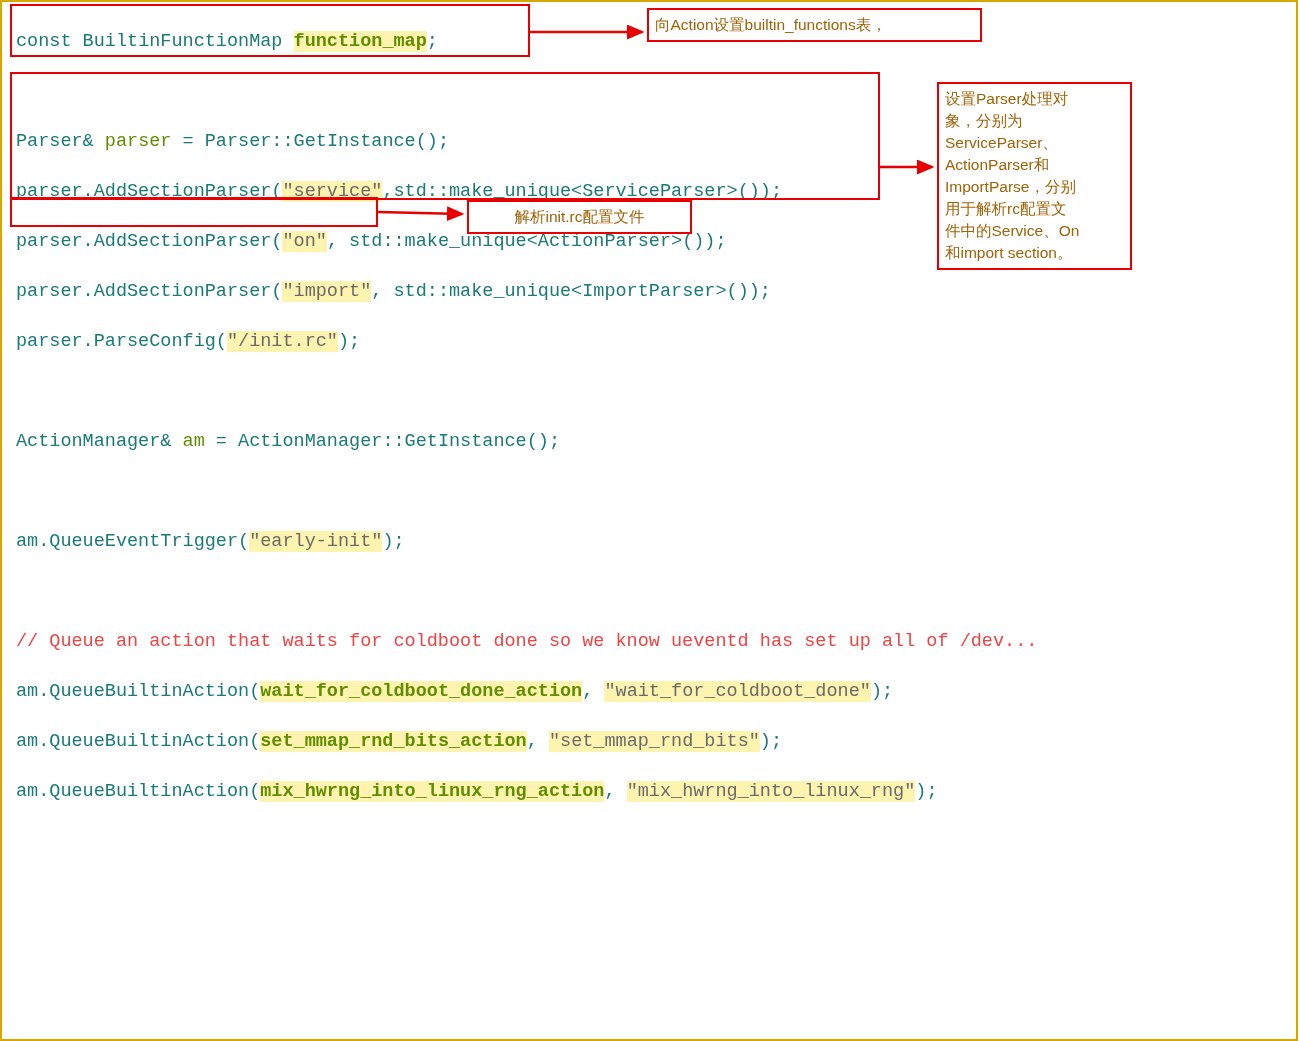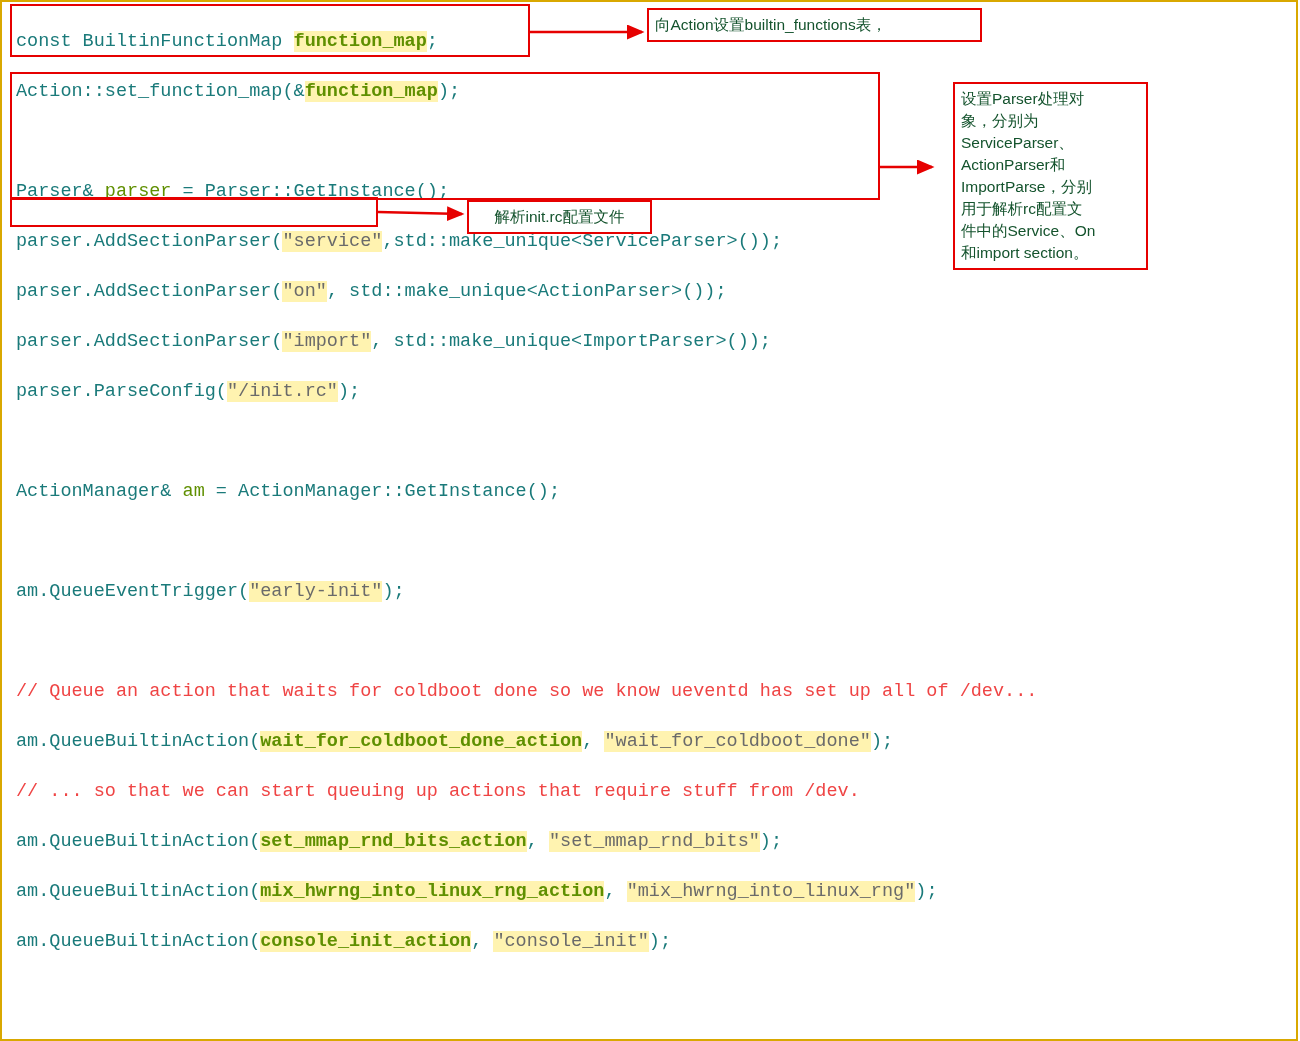--- a/index.html
+++ b/index.html
@@ -37,58 +37,55 @@
   .redbox {
     position:absolute;
     border:2.5px solid #e60000;
     box-sizing:border-box;
     pointer-events:none;
   }
   .ann {
     position:absolute;
     border:2.5px solid #e60000;
     background:#fff;
-    color:#14532d;
+    color:#a16207;
     font-family: "Microsoft YaHei","SimSun",sans-serif;
     font-size:15.5px;
     line-height:22px;
     padding:4px 6px;
     box-sizing:border-box;
   }
   svg.arrow {
     position:absolute;
     overflow:visible;
     pointer-events:none;
   }
 </style>
 </head>
 <body>
 
 <div class="outer">
 
 <div class="code">
 <span class="line"><span class="type">const</span><span class="type"> BuiltinFunctionMap </span><span class="hl">function_map</span><span class="p">;</span></span>
-<span class="line"><span class="type">Action::set_function_map(&amp;</span><span class="hl">function_map</span><span class="p">);</span></span>
 <span class="line"> </span>
 <span class="line"><span class="type">Parser&amp; </span><span class="bvar">parser</span><span class="type"> = Parser::GetInstance();</span></span>
 <span class="line"><span class="type">parser.AddSectionParser(</span><span class="hly str">"service"</span><span class="type">,std::make_unique&lt;ServiceParser&gt;());</span></span>
 <span class="line"><span class="type">parser.AddSectionParser(</span><span class="hly str">"on"</span><span class="type">, std::make_unique&lt;ActionParser&gt;());</span></span>
 <span class="line"><span class="type">parser.AddSectionParser(</span><span class="hly str">"import"</span><span class="type">, std::make_unique&lt;ImportParser&gt;());</span></span>
 <span class="line"><span class="type">parser.ParseConfig(</span><span class="hly str">"/init.rc"</span><span class="p">);</span></span>
 <span class="line"> </span>
 <span class="line"><span class="type">ActionManager&amp; </span><span class="bvar">am</span><span class="type"> = ActionManager::GetInstance();</span></span>
 <span class="line"> </span>
 <span class="line"><span class="type">am.QueueEventTrigger(</span><span class="hly str">"early-init"</span><span class="p">);</span></span>
 <span class="line"> </span>
 <span class="line"><span class="cmt">// Queue an action that waits for coldboot done so we know ueventd has set up all of /dev...</span></span>
 <span class="line"><span class="type">am.QueueBuiltinAction(</span><span class="hl">wait_for_coldboot_done_action</span><span class="p">, </span><span class="hly str">"wait_for_coldboot_done"</span><span class="p">);</span></span>
-<span class="line"><span class="cmt">// ... so that we can start queuing up actions that require stuff from /dev.</span></span>
 <span class="line"><span class="type">am.QueueBuiltinAction(</span><span class="hl">set_mmap_rnd_bits_action</span><span class="p">, </span><span class="hly str">"set_mmap_rnd_bits"</span><span class="p">);</span></span>
 <span class="line"><span class="type">am.QueueBuiltinAction(</span><span class="hl">mix_hwrng_into_linux_rng_action</span><span class="p">, </span><span class="hly str">"mix_hwrng_into_linux_rng"</span><span class="p">);</span></span>
-<span class="line"><span class="type">am.QueueBuiltinAction(</span><span class="hl">console_init_action</span><span class="p">, </span><span class="hly str">"console_init"</span><span class="p">);</span></span>
 <span class="line"> </span>
 
 
 
 
 
 
 
 
 
@@ -111,40 +108,40 @@
 </div>
 <svg class="arrow" style="left:528px; top:20px;" width="120" height="20">
   <defs>
         <marker id="ah1" markerWidth="8" markerHeight="8" refX="6" refY="3" orient="auto">
           <path d="M0,0 L7,3 L0,6 Z" fill="#e60000"></path>
         </marker>
       </defs>
   <line x1="0" y1="10" x2="112" y2="10" stroke="#e60000" stroke-width="2.5" marker-end="url(#ah1)"></line>
 </svg>
 
-<div class="ann" style="left:935px; top:80px; width:195px;margin-left:16px;">
+<div class="ann" style="left:935px; top:80px; width:195px;">
   <div>设置Parser处理对</div>
   <div>象，分别为</div>
   <div>ServiceParser、</div>
   <div>ActionParser和</div>
   <div>ImportParse，分别</div>
   <div>用于解析rc配置文</div>
   <div>件中的Service、On</div>
   <div>和import section。</div>
 </div>
 <svg class="arrow" style="left:878px; top:155px;" width="60" height="20">
   <defs>
         <marker id="ah2" markerWidth="8" markerHeight="8" refX="6" refY="3" orient="auto">
           <path d="M0,0 L7,3 L0,6 Z" fill="#e60000"></path>
         </marker>
       </defs>
   <line x1="0" y1="10" x2="52" y2="10" stroke="#e60000" stroke-width="2.5" marker-end="url(#ah2)"></line>
 </svg>
 
-<div class="ann" style="left:465px; top:198px; width:185px; text-align:center;">
+<div class="ann" style="left:465px; top:198px; width:225px; text-align:center;">
   <span>解析init.rc配置文件</span>
 </div>
 <svg class="arrow" style="left:376px; top:200px;" width="92" height="20">
   <defs>
         <marker id="ah3" markerWidth="8" markerHeight="8" refX="6" refY="3" orient="auto">
           <path d="M0,0 L7,3 L0,6 Z" fill="#e60000"></path>
         </marker>
       </defs>
   <line x1="0" y1="10" x2="84" y2="12" stroke="#e60000" stroke-width="2.5" marker-end="url(#ah3)"></line>
 </svg>

